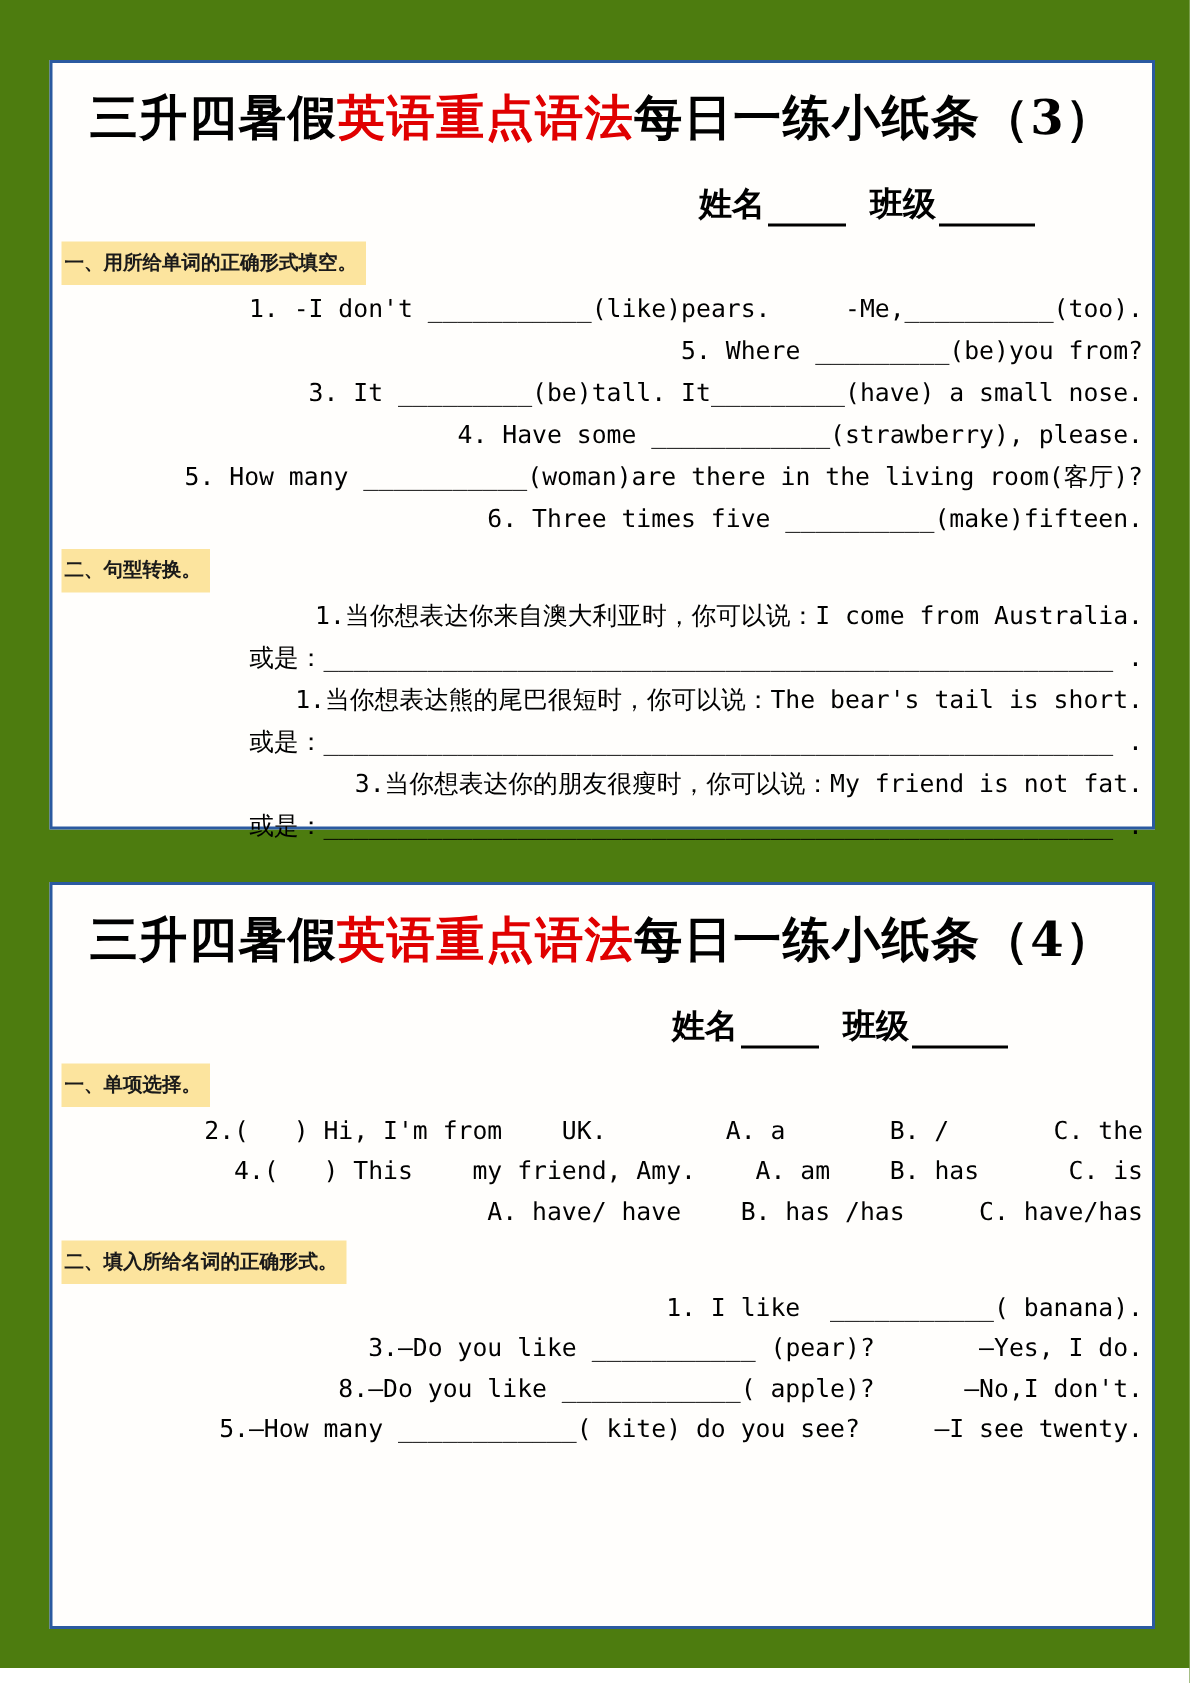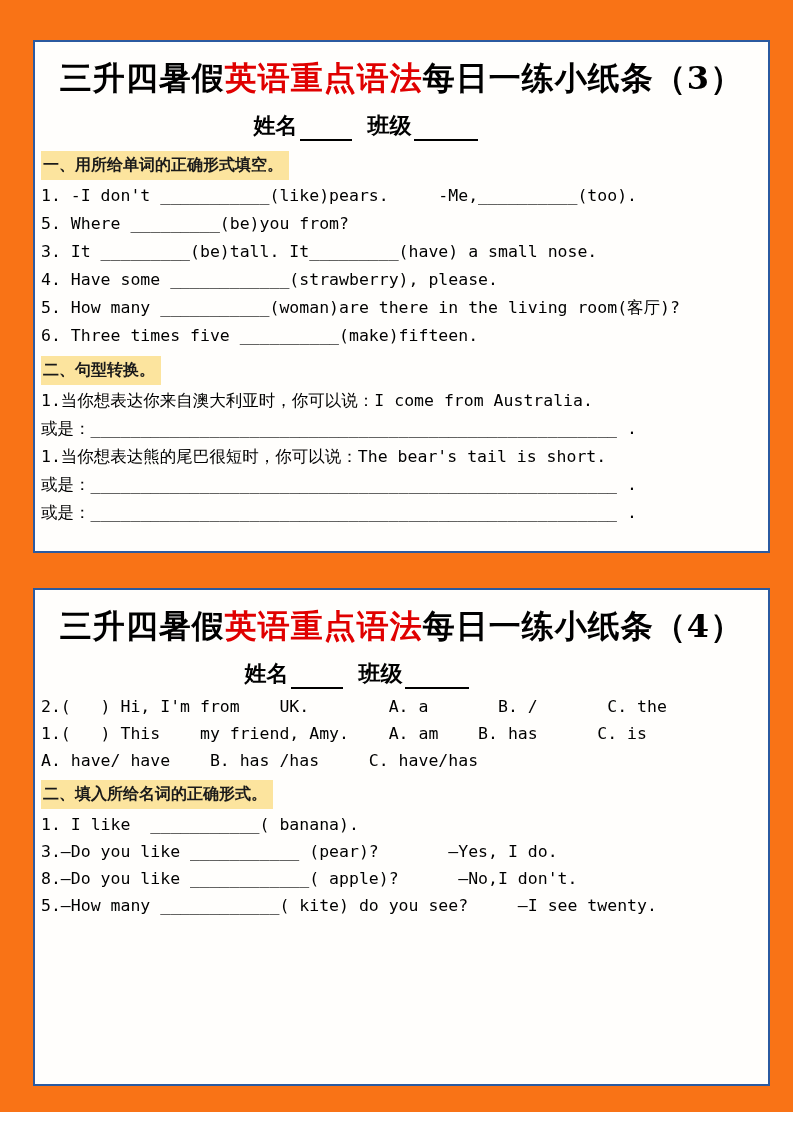--- a/index.html
+++ b/index.html
@@ -1,48 +1,48 @@
 <!DOCTYPE html>
 <html><head>
 <meta charset="utf-8">
 <style>
   * { margin:0; padding:0; box-sizing:border-box; }
   body { background:#ffffff; }
   .page {
-    position:relative; width:793px; height:1112px; background:#f97316;
+    position:relative; width:793px; height:1112px; background:#4d7c0f;
     font-family:"DejaVu Sans", sans-serif; color:#000; overflow:hidden;
   }
   .panel {
     position:absolute; left:33px; width:737px;
     border:2px solid #2b5aa0; background:#fffefc; padding:0 6px;
   }
   .panel-3 { top:40px;  height:513px; }
   .panel-4 { top:588px; height:498px; }
   .ws-title {
     text-align:center; font-family:"DejaVu Serif", serif; font-weight:bold;
     font-size:32px; margin-top:15px; letter-spacing:1px; white-space:nowrap;
   }
   .ws-title .red { color:#e00000; }
   .name-row {
-    text-align:center; padding-right:72px; margin-top:10px; height:34px;
+    text-align:right; padding-right:72px; margin-top:20px; height:34px;
     font-family:"DejaVu Serif", serif; font-weight:bold; font-size:22px;
   }
   .name-blank {
     display:inline-block; width:52px; height:22px;
     border-bottom:2px solid #000; margin:0 16px 0 2px; vertical-align:bottom;
   }
   .name-blank.last { width:64px; margin-right:0; }
   .sec-head {
     display:inline-block; background:#fce49e; color:#1a1a1a;
     font-family:"Liberation Sans", sans-serif; font-weight:bold;
-    font-size:16px; line-height:24px; padding:2px 6px 3px 2px; margin:6px 0 2px 0;
+    font-size:13px; line-height:24px; padding:2px 6px 3px 2px; margin:6px 0 2px 0;
   }
   .line {
     font-family:"DejaVu Sans Mono", monospace; font-size:16.5px;
-    line-height:28px; white-space:pre; color:#000;
+    line-height:28px; white-space:pre; color:#000;text-align:right;
   }
   .p4 .line { line-height:27px; }
 </style>
 </head>
 <body>
 
 <div class="page">
 
   <div class="panel panel-3">
     <div class="ws-title"><span>三升四暑假</span><span class="red">英语重点语法</span><span>每日一练小纸条（3）</span></div>
@@ -57,32 +57,34 @@
     <div class="line">3. It _________(be)tall. It_________(have) a small nose.</div>
     <div class="line">4. Have some ____________(strawberry), please.</div>
     <div class="line">5. How many ___________(woman)are there in the living room(客厅)?</div>
     <div class="line">6. Three times five __________(make)fifteen.</div>
 
     <div><span class="sec-head">二、句型转换。</span></div>
     <div class="line">1.当你想表达你来自澳大利亚时，你可以说：I come from Australia.</div>
     <div class="line">或是：_____________________________________________________ .</div>
     <div class="line">1.当你想表达熊的尾巴很短时，你可以说：The bear's tail is short.</div>
     <div class="line">或是：_____________________________________________________ .</div>
+    <div class="line">3.当你想表达你的朋友很瘦时，你可以说：My friend is not fat.</div>
     <div class="line">或是：_____________________________________________________ .</div>
   </div>
 
   <div class="panel panel-4 p4">
     <div class="ws-title"><span>三升四暑假</span><span class="red">英语重点语法</span><span>每日一练小纸条（4）</span></div>
 
     <div class="name-row" style="padding-right:90px;">
       <span>姓名</span><span class="name-blank"></span><span>班级</span><span class="name-blank last"></span>
     </div>
 
+    <div><span class="sec-head">一、单项选择。</span></div>
     <div class="line">2.(   ) Hi, I'm from    UK.        A. a       B. /       C. the</div>
-    <div class="line">1.(   ) This    my friend, Amy.    A. am    B. has      C. is</div>
+    <div class="line">4.(   ) This    my friend, Amy.    A. am    B. has      C. is</div>
     <div class="line">A. have/ have    B. has /has     C. have/has</div>
 
     <div><span class="sec-head">二、填入所给名词的正确形式。</span></div>
     <div class="line">1. I like  ___________( banana).</div>
     <div class="line">3.—Do you like ___________ (pear)?       —Yes, I do.</div>
     <div class="line">8.—Do you like ____________( apple)?      —No,I don't.</div>
     <div class="line">5.—How many ____________( kite) do you see?     —I see twenty.</div>
   </div>
 
 </div>

